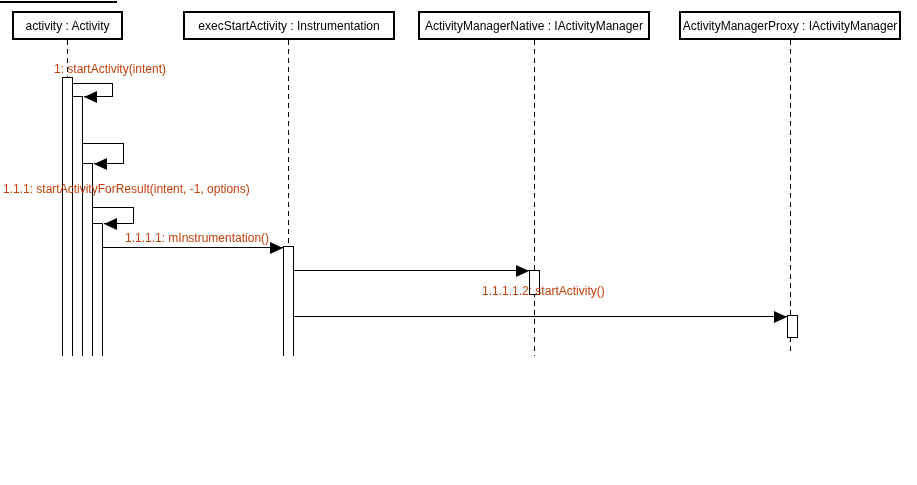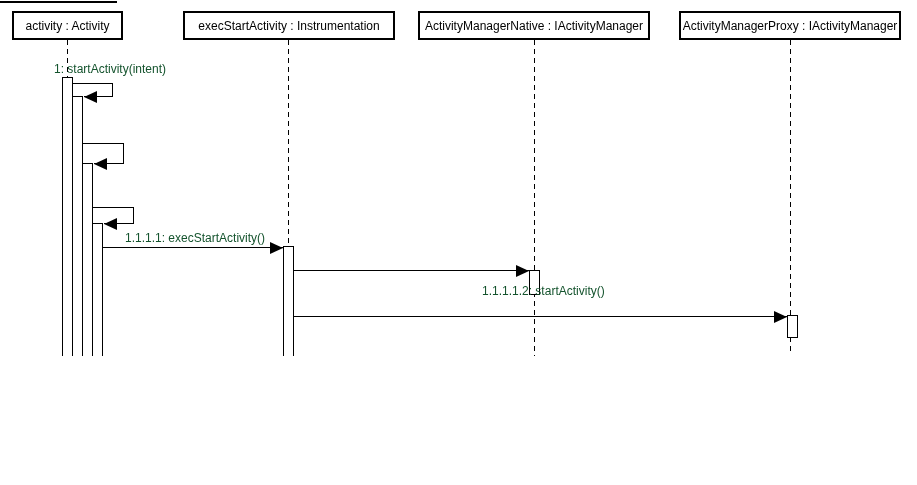--- a/index.html
+++ b/index.html
@@ -71,21 +71,21 @@
     position: absolute;
     width: 0; height: 0;
     border-top: 6px solid transparent;
     border-bottom: 6px solid transparent;
     border-left: 13px solid #000;
     z-index: 5;
   }
   .msg-label {
     position: absolute;
     font-size: 12px;
-    color: #14532d;
+    color: #c2410c;
     white-space: nowrap;
     z-index: 6;
     background: transparent;
   }
   .watermark {
     position: absolute;
     left: 775px;
     top: 437px;
     width: 142px;
     height: 46px;
@@ -153,26 +153,27 @@
   <div class="hline" style="left:72px;top:83px;width:41px"></div>
   <div class="vline" style="left:112px;top:83px;height:14px"></div>
   <div class="hline" style="left:84px;top:96px;width:29px"></div>
   <div class="arrow-left" style="left:84px;top:91px"></div>
 
   <div class="hline" style="left:83px;top:143px;width:41px"></div>
   <div class="vline" style="left:123px;top:143px;height:20px"></div>
   <div class="hline" style="left:94px;top:163px;width:30px"></div>
   <div class="arrow-left" style="left:94px;top:158px"></div>
 
+  <div class="msg-label" style="left:3px;top:182px">1.1.1: startActivityForResult(intent, -1, options)</div>
   <div class="hline" style="left:93px;top:207px;width:41px"></div>
   <div class="vline" style="left:133px;top:207px;height:16px"></div>
   <div class="hline" style="left:104px;top:223px;width:30px"></div>
   <div class="arrow-left" style="left:104px;top:218px"></div>
 
-  <div class="msg-label" style="left:125px;top:231px">1.1.1.1: execStartActivity()</div>
+  <div class="msg-label" style="left:125px;top:231px">1.1.1.1: mInstrumentation()</div>
   <div class="hline" style="left:103px;top:247px;width:180px"></div>
   <div class="arrow-right" style="left:270px;top:242px"></div>
 
   <div class="hline" style="left:294px;top:270px;width:235px"></div>
   <div class="arrow-right" style="left:516px;top:265px"></div>
 
   <div class="msg-label" style="left:482px;top:284px">1.1.1.1.2: startActivity()</div>
   <div class="hline" style="left:294px;top:316px;width:493px"></div>
   <div class="arrow-right" style="left:774px;top:311px"></div>
 

